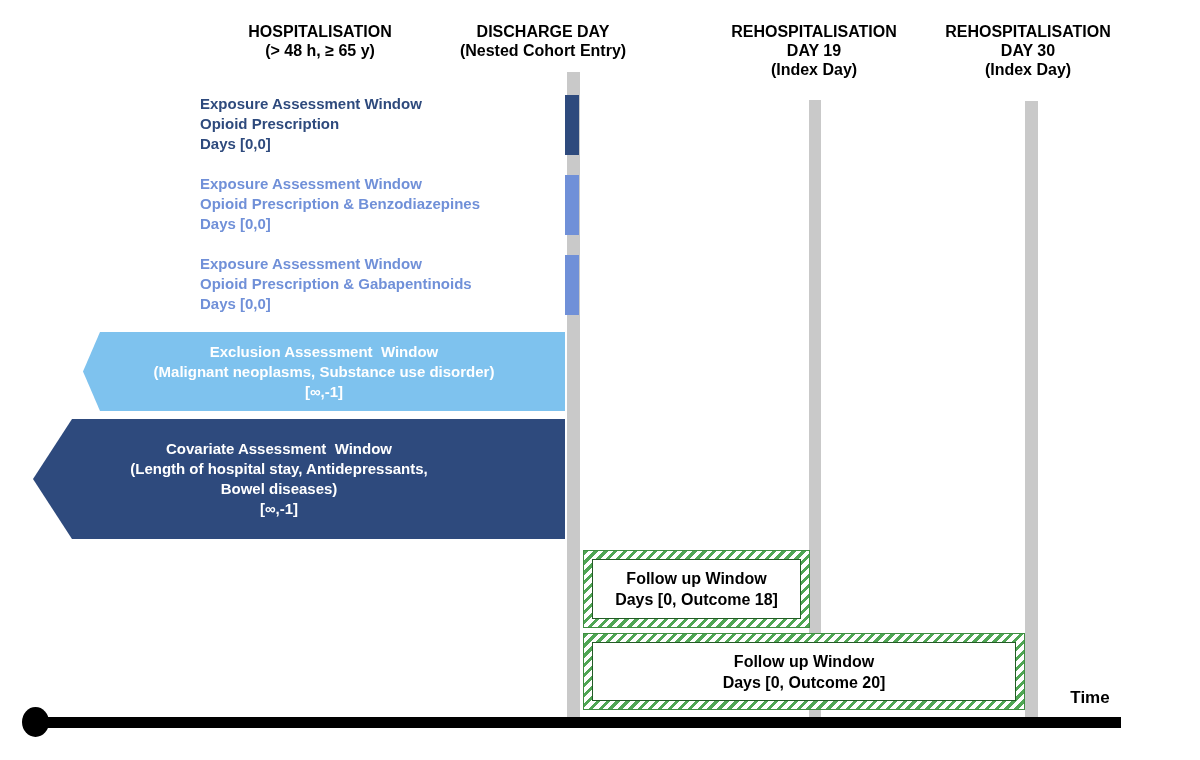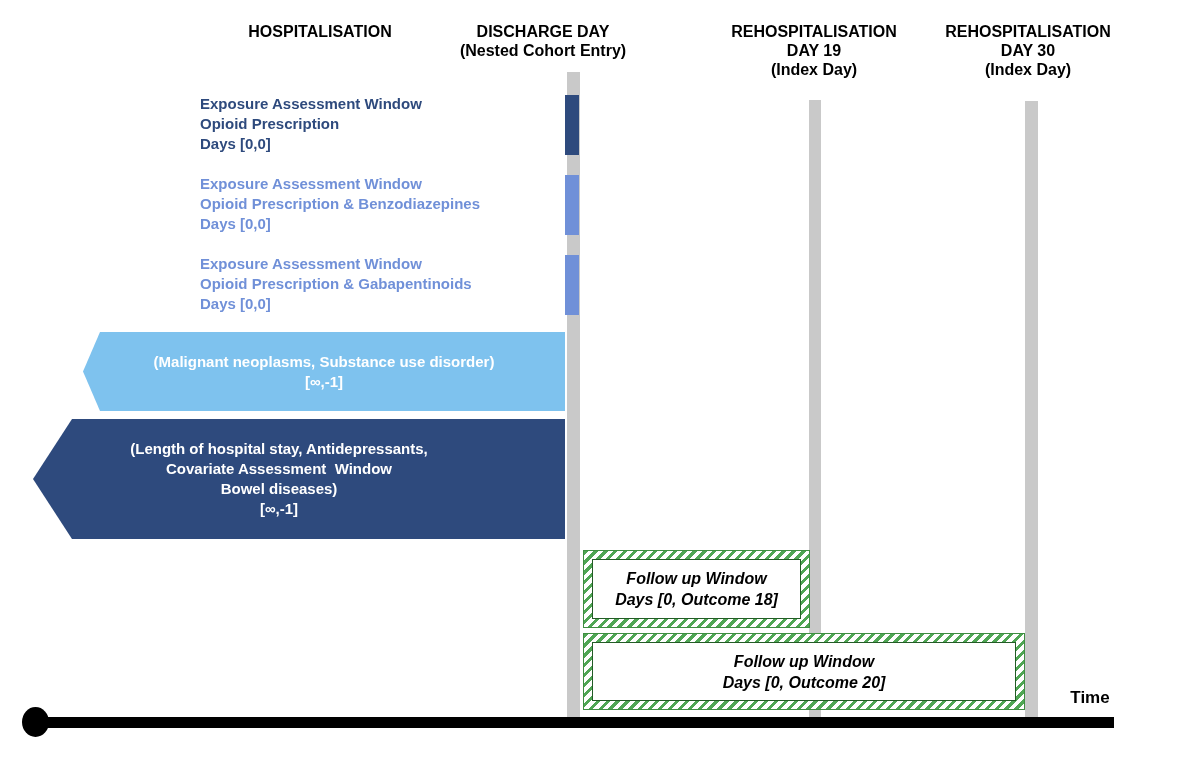--- a/index.html
+++ b/index.html
@@ -1,18 +1,18 @@
 <!DOCTYPE html>
 <html><head>
 <meta charset="utf-8">
 <style>
   html,body{margin:0;padding:0;background:#ffffff;}
   .canvas{
     position:relative;width:1114px;height:760px;background:#ffffff;overflow:hidden;
-    font-family:"Liberation Sans","DejaVu Sans",sans-serif;font-weight:bold;color:#000;
+    font-family:"Liberation Sans","DejaVu Sans",sans-serif;font-weight:bold;color:#000;padding-left:7px;
   }
   .ln{display:block;white-space:pre-wrap;}
 
   
   .hdr{position:absolute;top:22px;text-align:center;font-size:16px;line-height:19px;color:#000;}
 
   
   .vline{position:absolute;background:#c9c9c9;z-index:1;}
 
   
@@ -33,21 +33,21 @@
     clip-path:polygon(0 50%,17px 0,100% 0,100% 100%,17px 100%);
   }
   .arrow-covariate{
     left:33px;top:419px;width:532px;height:120px;background:#2e4a7d;
     clip-path:polygon(0 50%,39px 0,100% 0,100% 100%,39px 100%);
     padding-right:40px;box-sizing:border-box;
   }
 
   
   .followup{position:absolute;z-index:3;border:1px solid #3e8e41;box-sizing:border-box;
-    background:repeating-linear-gradient(135deg,#4fa654 0 3px,#ffffff 3px 7px);font-style:italic;}
+    background:repeating-linear-gradient(135deg,#4fa654 0 3px,#ffffff 3px 7px);}
   .followup-inner{position:absolute;left:8px;right:8px;top:8px;bottom:8px;background:#ffffff;
     border:1px solid #235c26;display:flex;flex-direction:column;justify-content:center;
     text-align:center;font-size:16px;line-height:21px;color:#000;}
 
   
   .axis-line{position:absolute;left:38px;top:717px;width:1108px;height:11px;background:#000;z-index:4;}
   .axis-dot{position:absolute;left:22px;top:707px;width:27px;height:30px;background:#000;
     border-radius:50%;z-index:4;}
   .axis-head{position:absolute;left:1143px;top:707px;width:0;height:0;z-index:4;
     border-top:15px solid transparent;border-bottom:15px solid transparent;border-left:34px solid #000;}
@@ -57,20 +57,21 @@
 <body>
 
 <div class="canvas">
 
   <div class="vline" style="left:567px;top:72px;width:13px;height:650px;"></div>
   <div class="vline" style="left:809px;top:100px;width:12px;height:622px;"></div>
   <div class="vline" style="left:1025px;top:101px;width:13px;height:621px;"></div>
 
   <div class="hdr" style="left:195px;width:250px;">
     <span class="ln">HOSPITALISATION</span>
+    <span class="ln">(&gt; 48 h, ≥ 65 y)</span>
   </div>
   <div class="hdr" style="left:418px;width:250px;">
     <span class="ln">DISCHARGE DAY</span>
     <span class="ln">(Nested Cohort Entry)</span>
   </div>
   <div class="hdr" style="left:689px;width:250px;">
     <span class="ln">REHOSPITALISATION</span>
     <span class="ln">DAY 19</span>
     <span class="ln">(Index Day)</span>
   </div>
@@ -94,27 +95,28 @@
     <span class="ln">Opioid Prescription &amp; Benzodiazepines</span>
     <span class="ln">Days [0,0]</span>
   </div>
   <div class="explabel c-peri" style="top:254px;">
     <span class="ln">Exposure Assessment Window</span>
     <span class="ln">Opioid Prescription &amp; Gabapentinoids</span>
     <span class="ln">Days [0,0]</span>
   </div>
 
   <div class="arrow arrow-exclusion">
+    <span class="ln">Exclusion Assessment  Window</span>
     <span class="ln">(Malignant neoplasms, Substance use disorder)</span>
     <span class="ln">[∞,-1]</span>
   </div>
 
   <div class="arrow arrow-covariate">
+    <span class="ln">Covariate Assessment  Window</span>
     <span class="ln">(Length of hospital stay, Antidepressants,</span>
-    <span class="ln">Covariate Assessment  Window</span>
     <span class="ln">Bowel diseases)</span>
     <span class="ln">[∞,-1]</span>
   </div>
 
   <div class="followup" style="left:583px;top:550px;width:227px;height:78px;">
     <div class="followup-inner">
       <span class="ln">Follow up Window</span>
       <span class="ln">Days [0, Outcome 18]</span>
     </div>
   </div>

